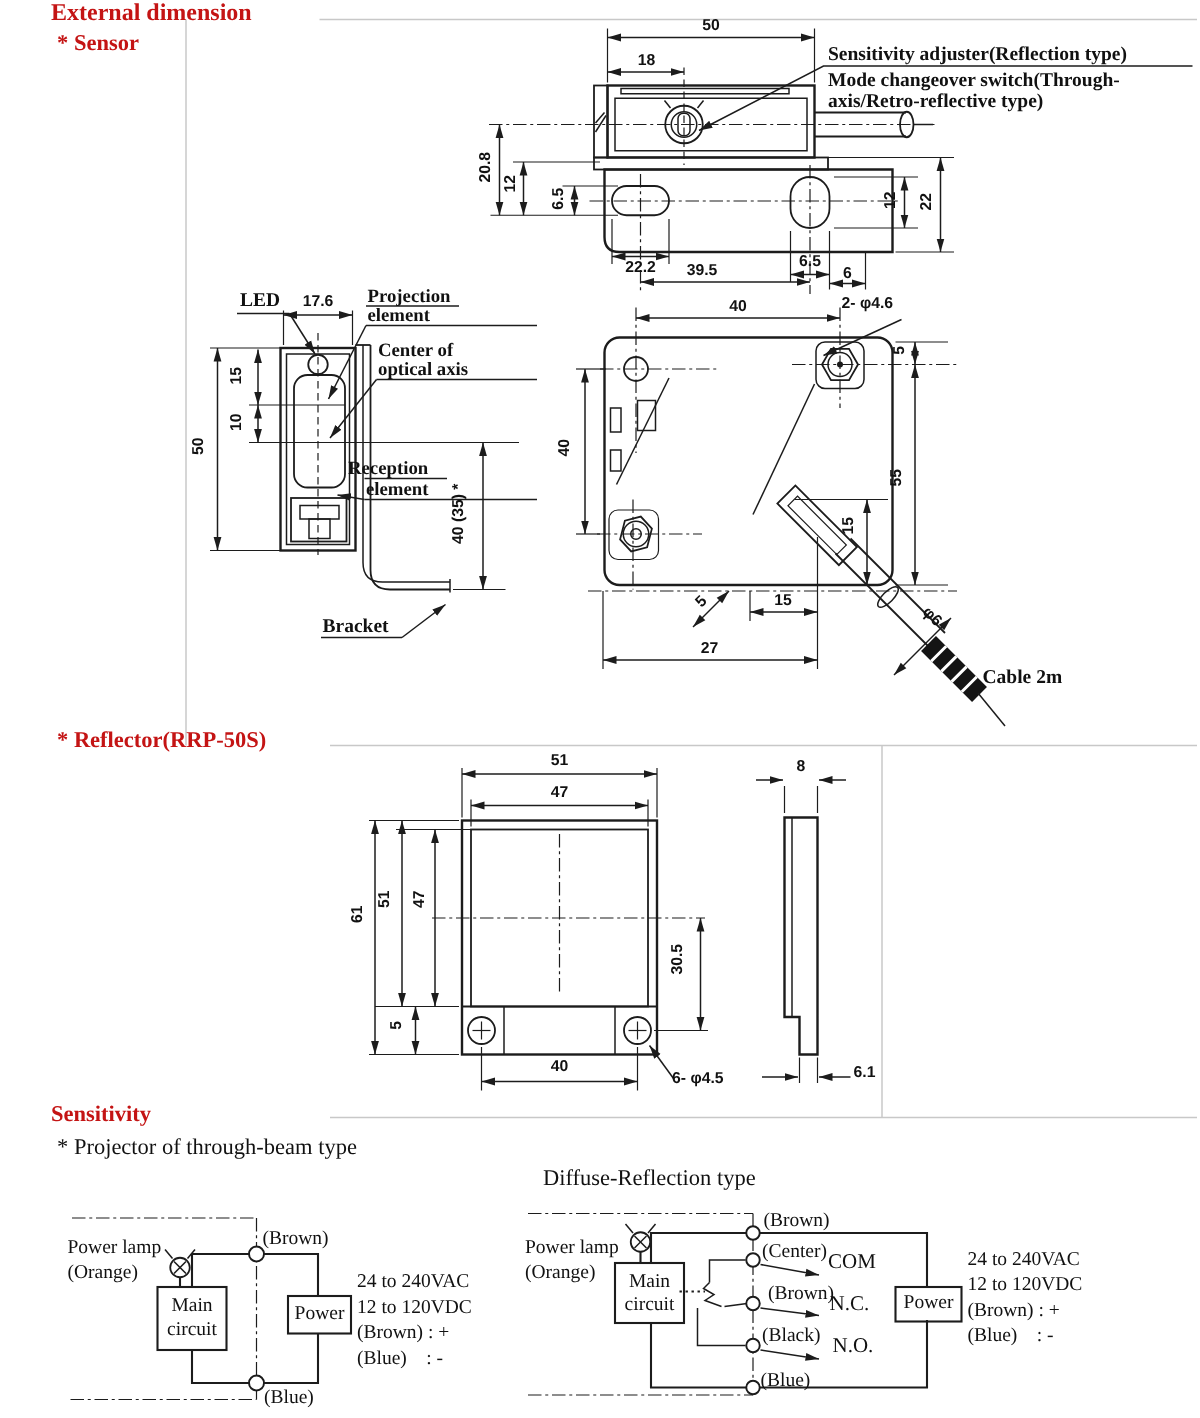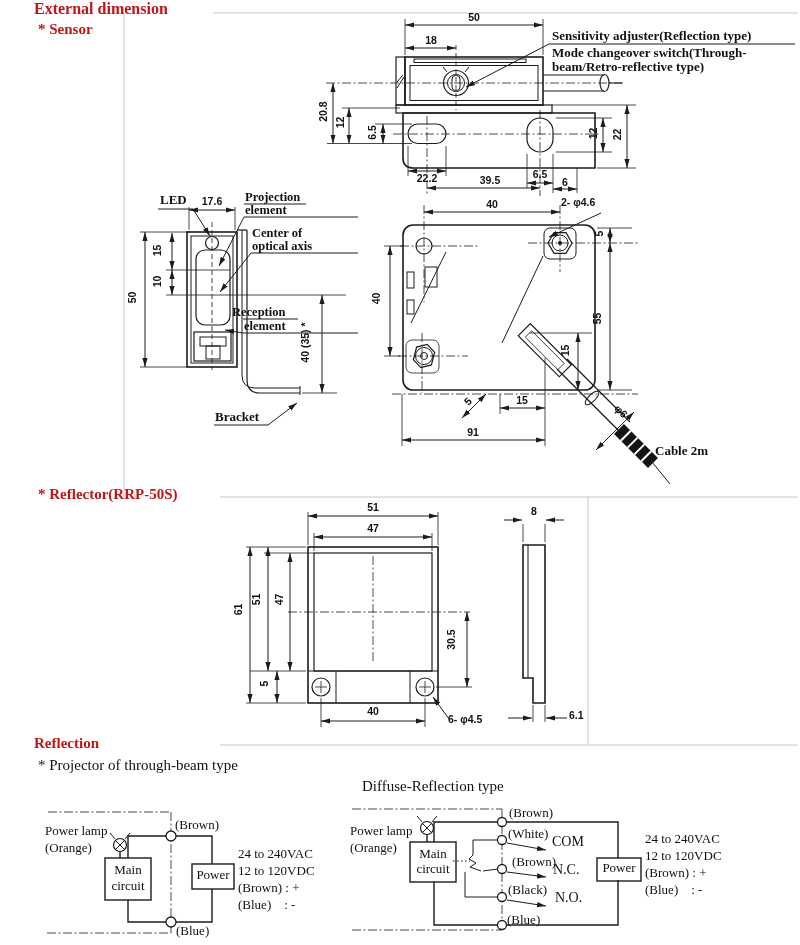--- a/index.html
+++ b/index.html
@@ -307,35 +307,35 @@
     <line class="i" x1="432" y1="822" x2="437" y2="816"></line>
     <line class="w" x1="427" y1="834.5" x2="427" y2="842"></line>
     <rect class="w" x="410" y="842" width="46" height="40" fill="#fff"></rect>
     <rect class="w" x="597" y="858" width="44" height="23" fill="#fff"></rect>
   </g>
 </svg>
 
 <div class="t hr lg" style="left:34px;top:1px">External dimension</div>
 <div class="t hr" style="left:38px;top:22px">* Sensor</div>
 <div class="t hr" style="left:38px;top:487px">* Reflector(RRP-50S)</div>
-<div class="t hr" style="left:34px;top:736px">Reflection</div>
+<div class="t hr" style="left:34px;top:736px">Sensitivity</div>
 <div class="t hb" style="left:38px;top:758px">* Projector of through-beam type</div>
 <div class="t hb" style="left:362px;top:779px">Diffuse-Reflection type</div>
 
 <div class="t d" style="left:454px;top:12px;width:40px">50</div>
 <div class="t d" style="left:411px;top:35px;width:40px">18</div>
 <div class="t lb" style="left:552px;top:29px">Sensitivity adjuster(Reflection type)</div>
 <div class="t lb" style="left:552px;top:46px">Mode changeover switch(Through-</div>
-<div class="t lb" style="left:552px;top:60px">beam/Retro-reflective type)</div>
+<div class="t lb" style="left:552px;top:60px">axis/Retro-reflective type)</div>
 
 <div class="t d dv" style="left:304px;top:106px;width:40px">20.8</div>
 <div class="t d dv" style="left:321px;top:117px;width:40px">12</div>
 <div class="t d dv" style="left:353px;top:127px;width:40px">6.5</div>
 <div class="t d" style="left:407px;top:173px;width:40px">22.2</div>
-<div class="t d" style="left:470px;top:175px;width:40px">39.5</div>
+<div class="t d" style="left:448px;top:175px;width:40px">39.5</div>
 <div class="t d" style="left:524px;top:169px;width:32px">6.5</div>
 <div class="t d" style="left:549px;top:177px;width:32px">6</div>
 <div class="t d dv" style="left:574px;top:128px;width:40px">12</div>
 <div class="t d dv" style="left:598px;top:129px;width:40px">22</div>
 
 <div class="t lb" style="left:160px;top:193px">LED</div>
 <div class="t d" style="left:192px;top:196px;width:40px">17.6</div>
 <div class="t lbs" style="left:245px;top:191px">Projection</div>
 <div class="t lbs" style="left:245px;top:204px">element</div>
 <div class="t lbs" style="left:252px;top:227px">Center of</div>
@@ -349,21 +349,21 @@
 <div class="t d dv" style="left:276px;top:337px;width:60px">40 (35) *</div>
 
 <div class="t d" style="left:472px;top:199px;width:40px">40</div>
 <div class="t d" style="left:561px;top:197px">2- φ4.6</div>
 <div class="t d dv" style="left:585px;top:228px;width:30px">5</div>
 <div class="t d dv" style="left:583px;top:313px;width:30px">55</div>
 <div class="t d dv" style="left:362px;top:293px;width:30px">40</div>
 <div class="t d dv" style="left:551px;top:345px;width:30px">15</div>
 <div class="t d" style="left:502px;top:395px;width:40px">15</div>
 <div class="t d rm45" style="left:458px;top:396px;width:20px">5</div>
-<div class="t d" style="left:453px;top:427px;width:40px">91</div>
+<div class="t d" style="left:453px;top:427px;width:40px">27</div>
 <div class="t d r45" style="left:606px;top:406px;width:30px">φ6</div>
 <div class="t lb" style="left:655px;top:444px">Cable 2m</div>
 
 <div class="t d" style="left:353px;top:502px;width:40px">51</div>
 <div class="t d" style="left:353px;top:523px;width:40px">47</div>
 <div class="t d dv" style="left:219px;top:604px;width:40px">61</div>
 <div class="t d dv" style="left:237px;top:594px;width:40px">51</div>
 <div class="t d dv" style="left:260px;top:594px;width:40px">47</div>
 <div class="t d dv" style="left:432px;top:634px;width:40px">30.5</div>
 <div class="t d dv" style="left:250px;top:678px;width:30px">5</div>
@@ -380,21 +380,21 @@
 <div class="t lr" style="left:105px;top:879px;width:46px;text-align:center">circuit</div>
 <div class="t lr" style="left:192px;top:868px;width:42px;text-align:center">Power</div>
 <div class="t lr" style="left:238px;top:847px">24 to 240VAC</div>
 <div class="t lr" style="left:238px;top:864px">12 to 120VDC</div>
 <div class="t lr" style="left:238px;top:881px">(Brown) : +</div>
 <div class="t lr" style="left:238px;top:898px">(Blue)    : -</div>
 
 <div class="t lr" style="left:350px;top:824px">Power lamp</div>
 <div class="t lr" style="left:350px;top:841px">(Orange)</div>
 <div class="t lr" style="left:509px;top:806px">(Brown)</div>
-<div class="t lr" style="left:508px;top:827px">(White)</div>
+<div class="t lr" style="left:508px;top:827px">(Center)</div>
 <div class="t lr" style="left:512px;top:855px">(Brown)</div>
 <div class="t lr" style="left:508px;top:883px">(Black)</div>
 <div class="t lr" style="left:507px;top:913px">(Blue)</div>
 <div class="t out" style="left:552px;top:835px">COM</div>
 <div class="t out" style="left:553px;top:863px">N.C.</div>
 <div class="t out" style="left:555px;top:891px">N.O.</div>
 <div class="t lr" style="left:410px;top:847px;width:46px;text-align:center">Main</div>
 <div class="t lr" style="left:410px;top:862px;width:46px;text-align:center">circuit</div>
 <div class="t lr" style="left:597px;top:861px;width:44px;text-align:center">Power</div>
 <div class="t lr" style="left:645px;top:832px">24 to 240VAC</div>

